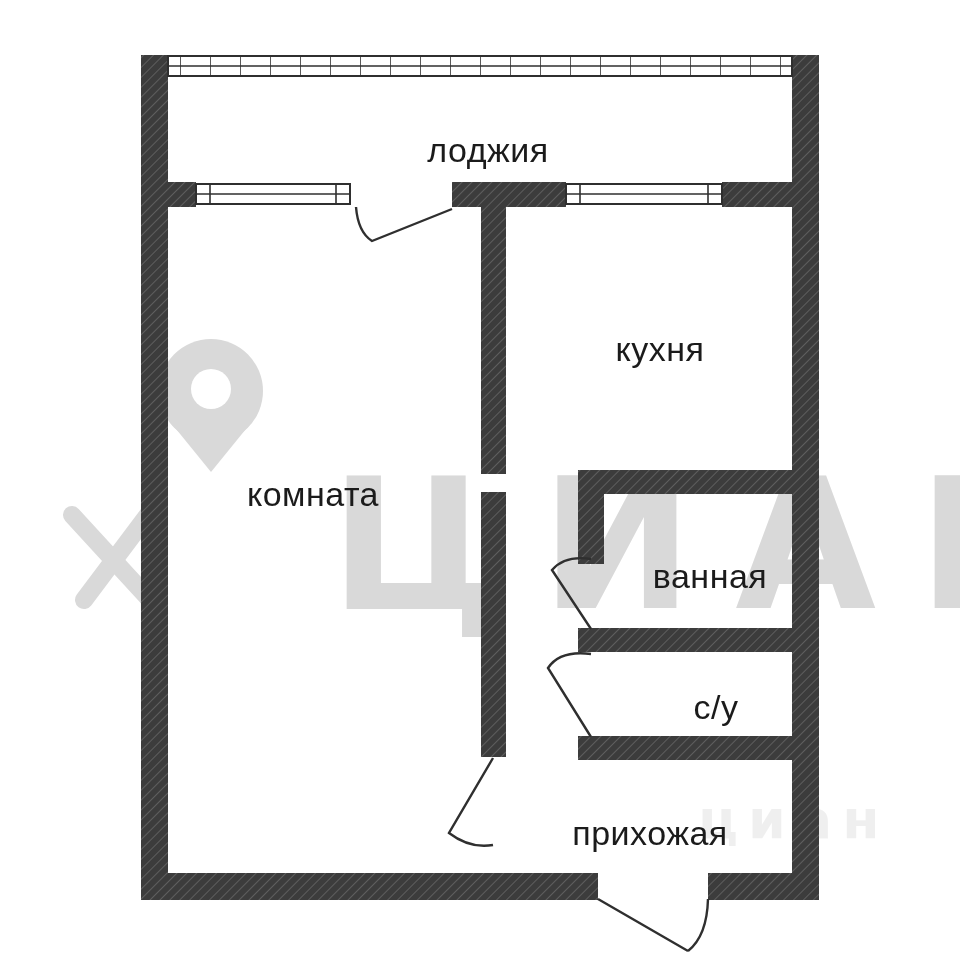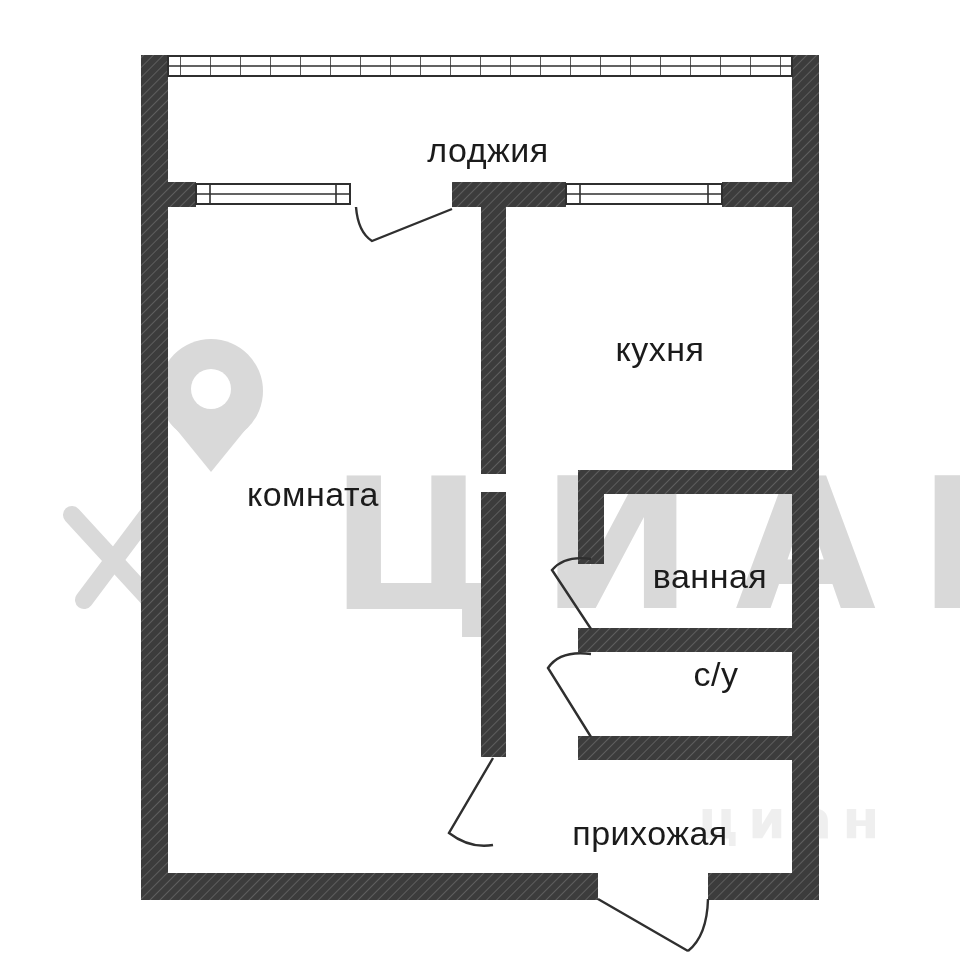--- a/index.html
+++ b/index.html
@@ -112,16 +112,16 @@
       <path d="M 591,737 L 548,668 Q 560,650 591,654"></path>
 
       <path d="M 598,899 L 688,951 M 708,899 Q 707,936 688,951"></path>
     </g>
   </svg>
 
   <div class="room-label" style="left:488px; top:123px;margin-top:27px;">лоджия</div>
   <div class="room-label" style="left:660px; top:322px;margin-top:27px;">кухня</div>
   <div class="room-label" style="left:710px; top:576px;">ванная</div>
   <div class="room-label" style="left:313px; top:494px;">комната</div>
-  <div class="room-label" style="left:716px; top:674px;">с/у</div>
+  <div class="room-label" style="left:716px; top:707px;">с/у</div>
   <div class="room-label" style="left:650px; top:833px;">прихожая</div>
 
 </div>
 
 </body></html>

